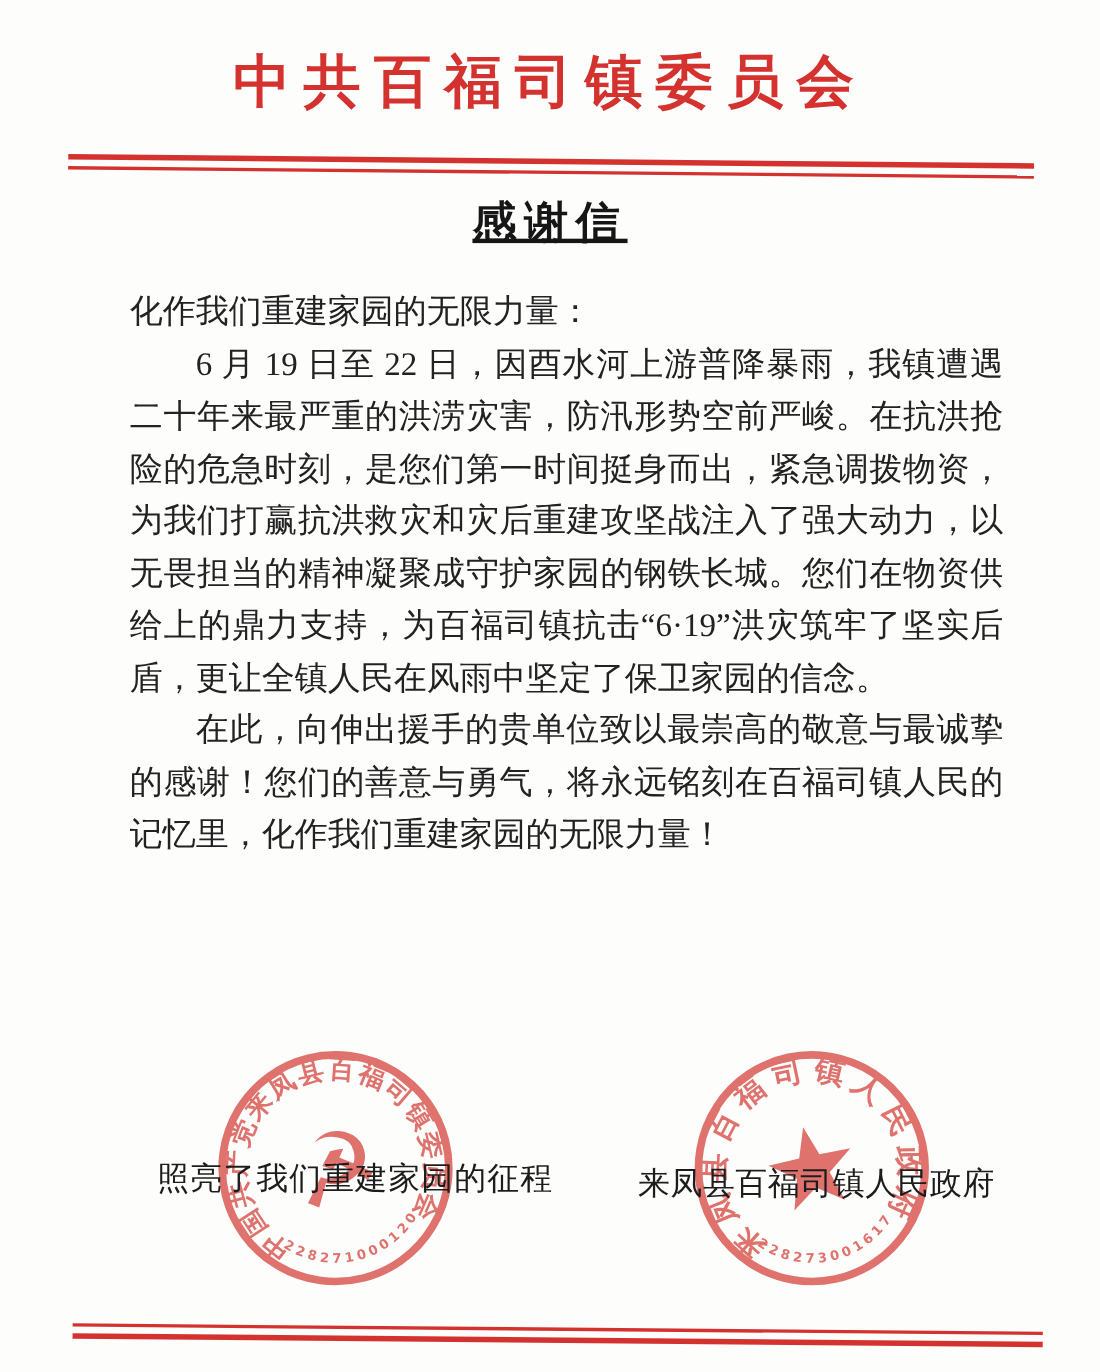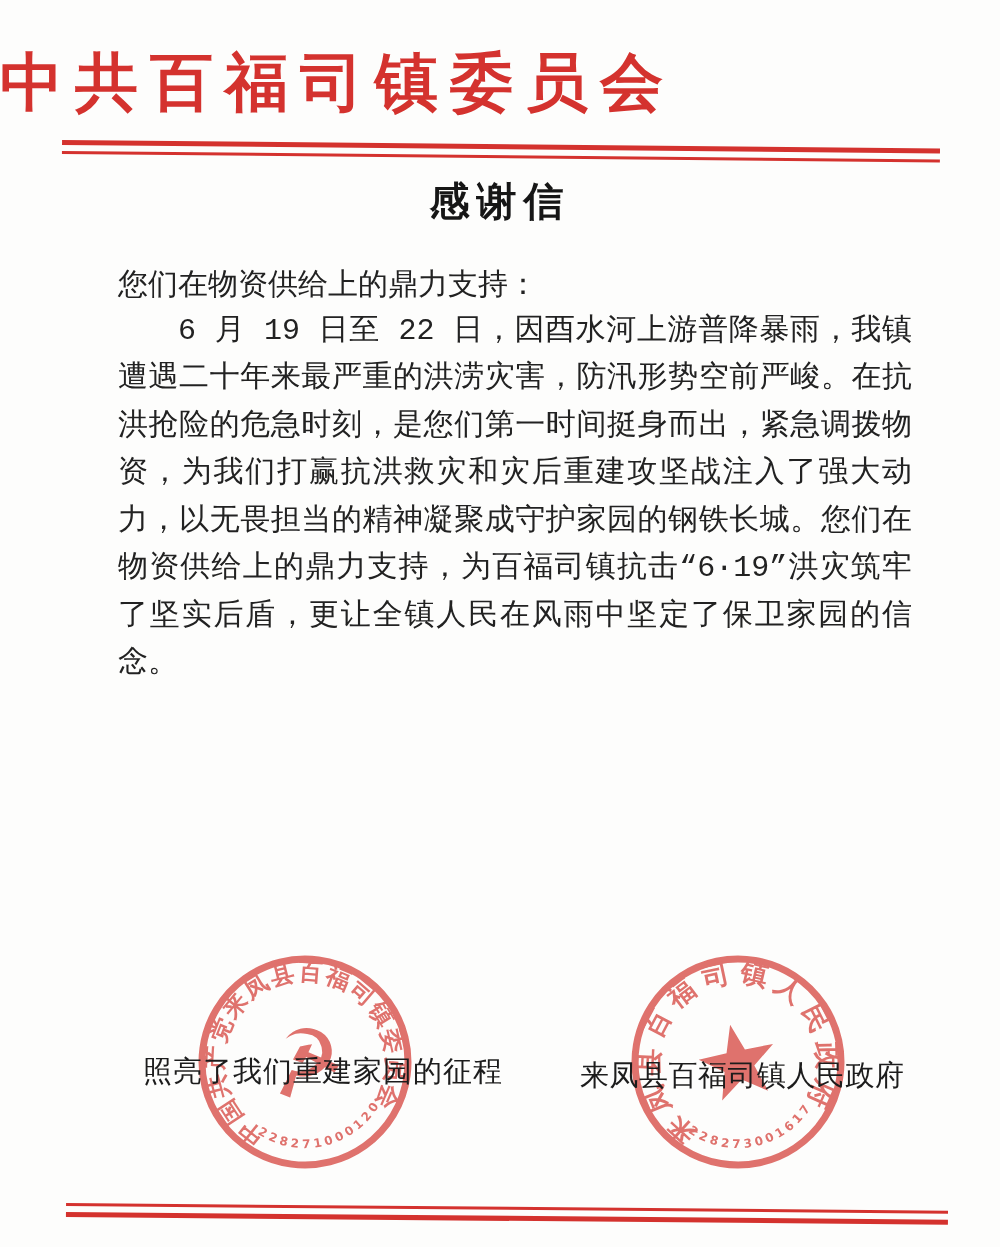--- a/index.html
+++ b/index.html
@@ -8,22 +8,22 @@
     position: relative;
     background: #fdfdfc;
     font-family: "Liberation Serif", "DejaVu Serif", serif;
     overflow: hidden;
   }
   .page { position: absolute; inset: 0; }
 
   
   .letterhead {
     position: absolute; top: 40px; left: 0; right: 0;
-    text-align: left;
-    font-size: 63px; font-weight: bold;
+    text-align: center;
+    font-size: 52px; font-weight: bold;
     letter-spacing: 12px;
     color: #d4322e;
     white-space: nowrap;
   }
   .rule-wrap {
     position: absolute; left: 62px; width: 878px;
     transform: rotate(0.55deg); transform-origin: left center;
   }
   .rule-wrap.header-rule { top: 140px; }
   .rule-wrap.footer-rule { top: 1203px; left: 66px; width: 882px; transform: rotate(0.5deg); }
@@ -32,31 +32,32 @@
   .rule.thin  { height: 2.5px; }
   .rule.gap-below { margin-bottom: 6px; }
 
   
   .doc-title {
     position: absolute; top: 174px; left: 0; right: 0; margin: 0;
     text-align: center;
     font-size: 40px; font-weight: bold;
     letter-spacing: 7px;
     color: #161616;
+    text-decoration: underline;
   }
 
   
   .body-text {
     position: absolute; top: 260px; left: 118px; width: 794px;
     font-size: 30px; line-height: 47.5px;
     color: #222;
     text-align: justify;
   }
   .body-text p { margin: 0; }
-  .body-text p.para { text-indent: 2em; font-family: Liberation Mono, monospace; }
+  .body-text p.para { text-indent: 2em; }
 
   
   .seal {
     position: absolute; width: 220px; height: 220px;
     z-index: 1; opacity: 0.8;
   }
   .seal-left  { left: 195px; top: 952px; transform: rotate(-14deg); }
   .seal-right { left: 628px; top: 952px; transform: rotate(-12deg); }
   .seal-ring { fill: none; stroke: #d8504a; stroke-width: 7px; }
   .seal-ring-text { fill: #d8504a; font-weight: bold; font-family: "Liberation Serif", "DejaVu Serif", serif; }
@@ -83,22 +84,23 @@
   <div class="letterhead">中共百福司镇委员会</div>
 
   <div class="rule-wrap header-rule">
     <div class="rule thick gap-below"></div>
     <div class="rule thin"></div>
   </div>
 
   <h2 class="doc-title">感谢信</h2>
 
   <div class="body-text">
-    <p class="recipient">您们在物资供给上的鼎力支持：</p>
+    <p class="recipient">化作我们重建家园的无限力量：</p>
     <p class="para">6 月 19 日至 22 日，因酉水河上游普降暴雨，我镇遭遇二十年来最严重的洪涝灾害，防汛形势空前严峻。在抗洪抢险的危急时刻，是您们第一时间挺身而出，紧急调拨物资，为我们打赢抗洪救灾和灾后重建攻坚战注入了强大动力，以无畏担当的精神凝聚成守护家园的钢铁长城。您们在物资供给上的鼎力支持，为百福司镇抗击“6·19”洪灾筑牢了坚实后盾，更让全镇人民在风雨中坚定了保卫家园的信念。</p>
+    <p class="para">在此，向伸出援手的贵单位致以最崇高的敬意与最诚挚的感谢！您们的善意与勇气，将永远铭刻在百福司镇人民的记忆里，化作我们重建家园的无限力量！</p>
   </div>
 
   <svg class="seal seal-left" viewBox="0 0 220 220">
     <circle class="seal-ring" cx="110" cy="110" r="103"></circle>
     <path id="arc-left-top" d="M 52 168 A 82 82 0 1 1 168 168" fill="none"></path>
     <path id="arc-left-bottom" d="M 44.1 165.3 A 86 86 0 0 0 175.9 165.3" fill="none"></path>
     <text class="seal-ring-text left">
       <textPath href="#arc-left-top" startOffset="50%" text-anchor="middle">中国共产党来凤县百福司镇委员会</textPath>
     </text>
     <text class="seal-symbol" x="110" y="141" font-size="88" text-anchor="middle">☭</text>

